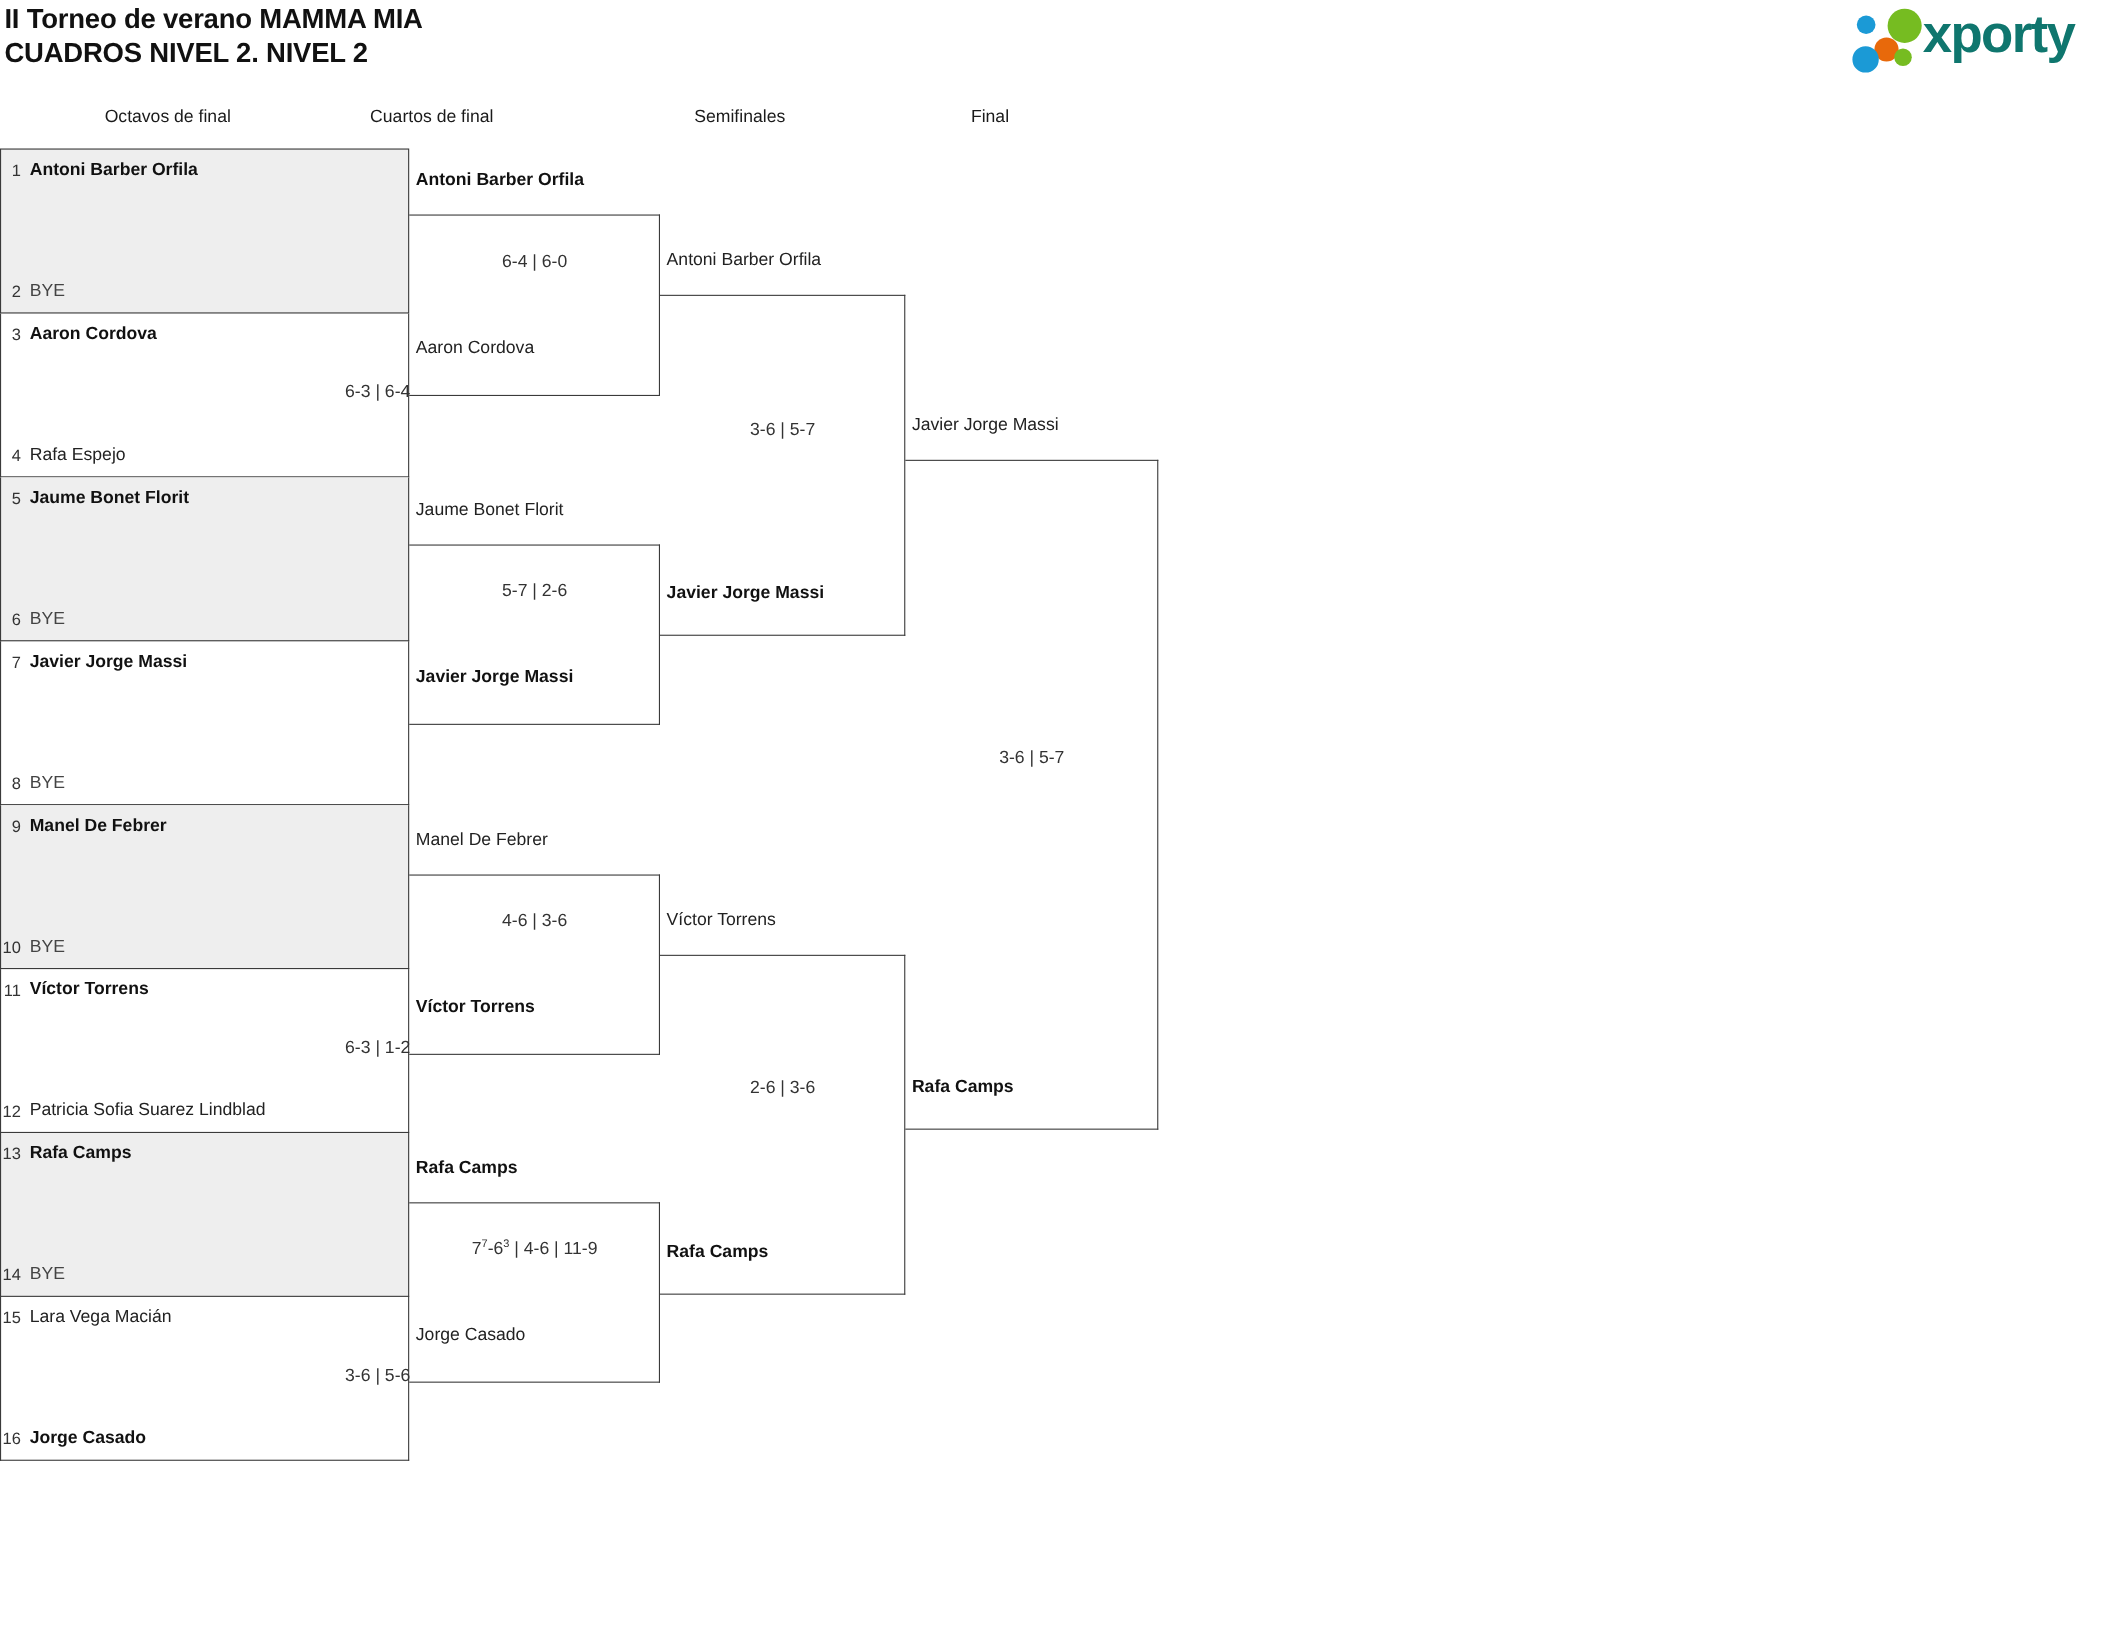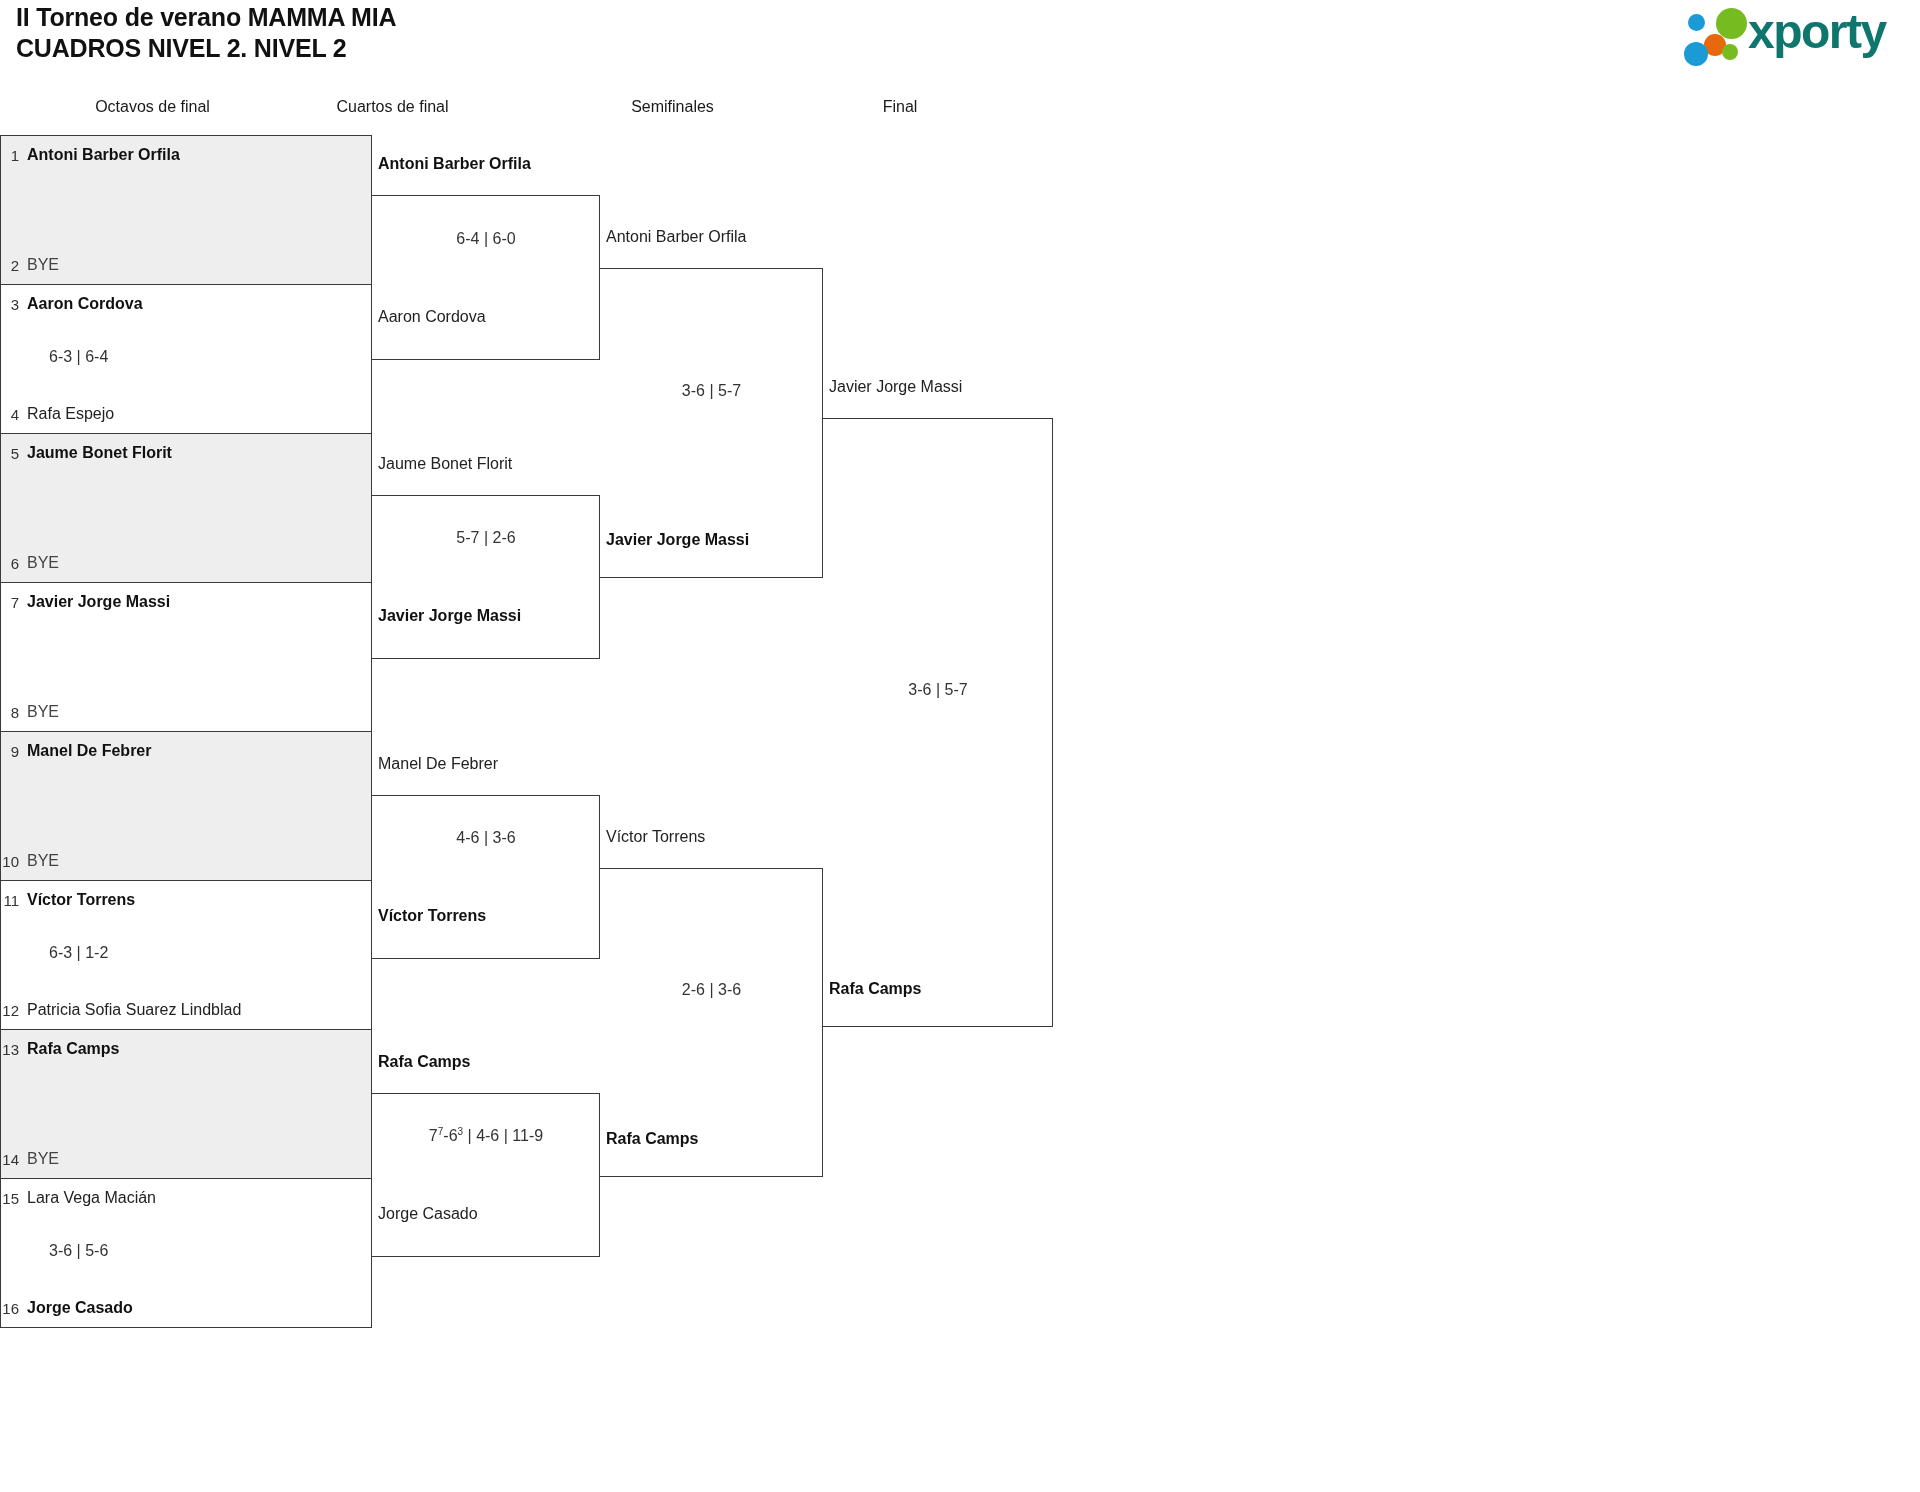--- a/index.html
+++ b/index.html
@@ -20,21 +20,21 @@
 
   
   #header {
     position: absolute;
     left: 0; top: 0;
     width: 1920px;
     height: 70px;
   }
   #title-block {
     position: absolute;
-    left: 16px;
+    left: 4px;
     top: 2px;
     line-height: 1.22;
   }
   .title-line {
     font-size: 25px;
     font-weight: bold;
     letter-spacing: -0.2px;
     white-space: nowrap;
     color: #111111;
   }
@@ -121,21 +121,21 @@
     color: #222222;
     white-space: nowrap;
   }
   .player-name.winner { font-weight: bold; color: #111111; }
   .player-name.bye { color: #444444; }
 
   .r1-score {
     position: absolute;
     left: 0;
     width: 372px;
-    text-align: left;
+    text-align: right;
     font-size: 16px;
     color: #333333;
     white-space: nowrap;
     padding-left: 48px;
   }
 
   
   .conn-box {
     position: absolute;
     border-top: 1px solid #3a3a3a;

